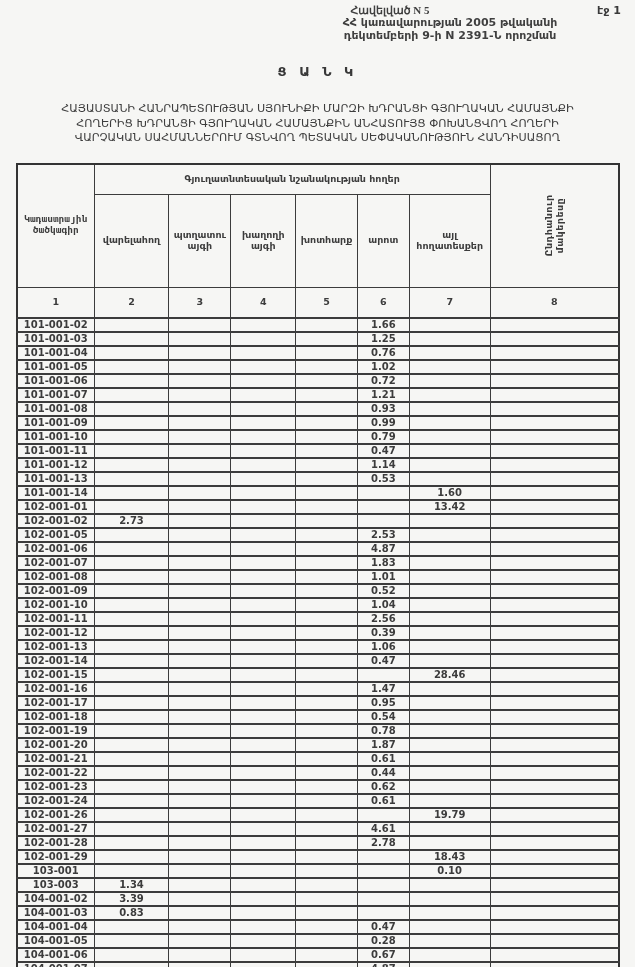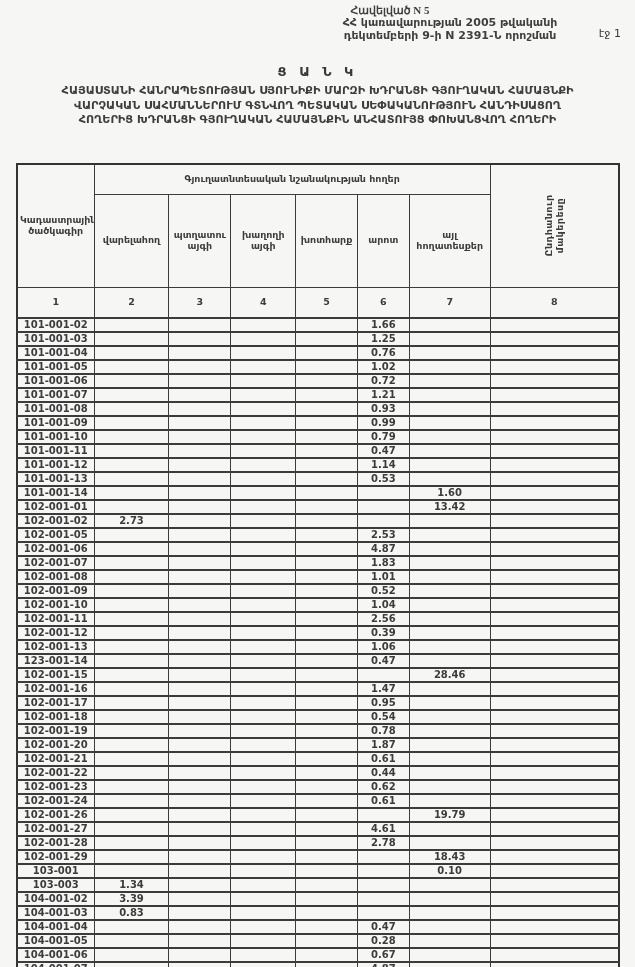--- a/index.html
+++ b/index.html
@@ -9,37 +9,37 @@
     width:635px; height:967px;
     margin:0 auto;
     background:#f6f6f4;
     font-family:"DejaVu Sans", sans-serif;
     color:#3a3a3a;
     overflow:hidden;
   }
   
   .page-no {
     position:absolute; top:4px; right:14px;
-    font-size:11px; font-weight:normal; color:#3a3a3a;margin-top:23px;
+    font-size:11px; font-weight:bold; color:#3a3a3a;
   }
   .doc-header {
     position:absolute; top:4px; left:255px; width:390px;
     text-align:center; font-size:11px; font-weight:bold; line-height:1.18;
     color:#3f3f3f;
   }
   .doc-header .l1 { margin-right:120px;font-family:Liberation Serif, serif; }
   
   .doc-title {
     position:absolute; top:64px; left:0; width:100%;
     text-align:center; font-size:13px; font-weight:bold;
     letter-spacing:4px; color:#383838;
   }
   .doc-subtitle {
-    position:absolute; top:84px; left:0; width:100%;
-    text-align:center; font-size:11.2px; font-weight:bold;
+    position:absolute; top:102px; left:0; width:100%;
+    text-align:center; font-size:11.2px; font-weight:normal;
     line-height:1.3; color:#3d3d3d;
   }
   
   table.land-table {
     position:absolute; top:163px; left:16px;
     width:604px;
     border-collapse:collapse;
     table-layout:fixed;
     background:transparent;
   }
@@ -54,21 +54,21 @@
   }
   .land-table thead th { font-size:9.5px; line-height:1.15; padding:9px 2px; }
   .row-group th { height:16px; }
   .row-labels th { height:93px; }
   .row-nums th  { height:13px; font-size:9.5px; }
   .land-table td {
     height:14px; font-size:10px; padding:0 2px; line-height:1;
     border-top-width:2px;
   }
   .land-table { border:2px solid #333; }
-  th.col1-head { font-size:9.5px; }
+  th.col1-head { font-size:9.5px;font-family:Liberation Mono, monospace; }
   th.vertical-head {
     writing-mode:vertical-rl;
     transform:rotate(180deg);
     font-size:9.5px;
     letter-spacing:0.5px;
     padding:2px 0;
   }
 </style>
 </head>
 <body>
@@ -80,22 +80,22 @@
   <div class="doc-header">
     <div class="l1">Հավելված N 5</div>
     <div>ՀՀ կառավարության 2005 թվականի</div>
     <div>դեկտեմբերի 9-ի N 2391-Ն որոշման</div>
   </div>
 
   <div class="doc-title">Ց Ա Ն Կ</div>
 
   <div class="doc-subtitle">
     <div>ՀԱՅԱՍՏԱՆԻ ՀԱՆՐԱՊԵՏՈՒԹՅԱՆ ՍՅՈՒՆԻՔԻ ՄԱՐԶԻ ԽԴՐԱՆՑԻ ԳՅՈՒՂԱԿԱՆ  ՀԱՄԱՅՆՔԻ</div>
+    <div>ՀՈՂԵՐԻՑ ԽԴՐԱՆՑԻ ԳՅՈՒՂԱԿԱՆ ՀԱՄԱՅՆՔԻՆ ԱՆՀԱՏՈՒՅՑ ՓՈԽԱՆՑՎՈՂ  ՀՈՂԵՐԻ</div>
     <div>ՎԱՐՉԱԿԱՆ ՍԱՀՄԱՆՆԵՐՈՒՄ  ԳՏՆՎՈՂ  ՊԵՏԱԿԱՆ ՍԵՓԱԿԱՆՈՒԹՅՈՒՆ  ՀԱՆԴԻՍԱՑՈՂ</div>
-    <div>ՀՈՂԵՐԻՑ ԽԴՐԱՆՑԻ ԳՅՈՒՂԱԿԱՆ ՀԱՄԱՅՆՔԻՆ ԱՆՀԱՏՈՒՅՑ ՓՈԽԱՆՑՎՈՂ  ՀՈՂԵՐԻ</div>
   </div>
 
   <table class="land-table">
     <colgroup>
       <col style="width:76px">
         <col style="width:74px">
         <col style="width:61px">
         <col style="width:64px">
       <col style="width:61px">
         <col style="width:51px">
@@ -362,21 +362,21 @@
           <td>102-001-13</td>
           <td></td>
           <td></td>
           <td></td>
           <td></td>
           <td>1.06</td>
           <td></td>
           <td></td>
         </tr>
         <tr>
-          <td>123-001-14</td>
+          <td>102-001-14</td>
           <td></td>
           <td></td>
           <td></td>
           <td></td>
           <td>0.47</td>
           <td></td>
           <td></td>
         </tr>
         <tr>
           <td>102-001-15</td>

